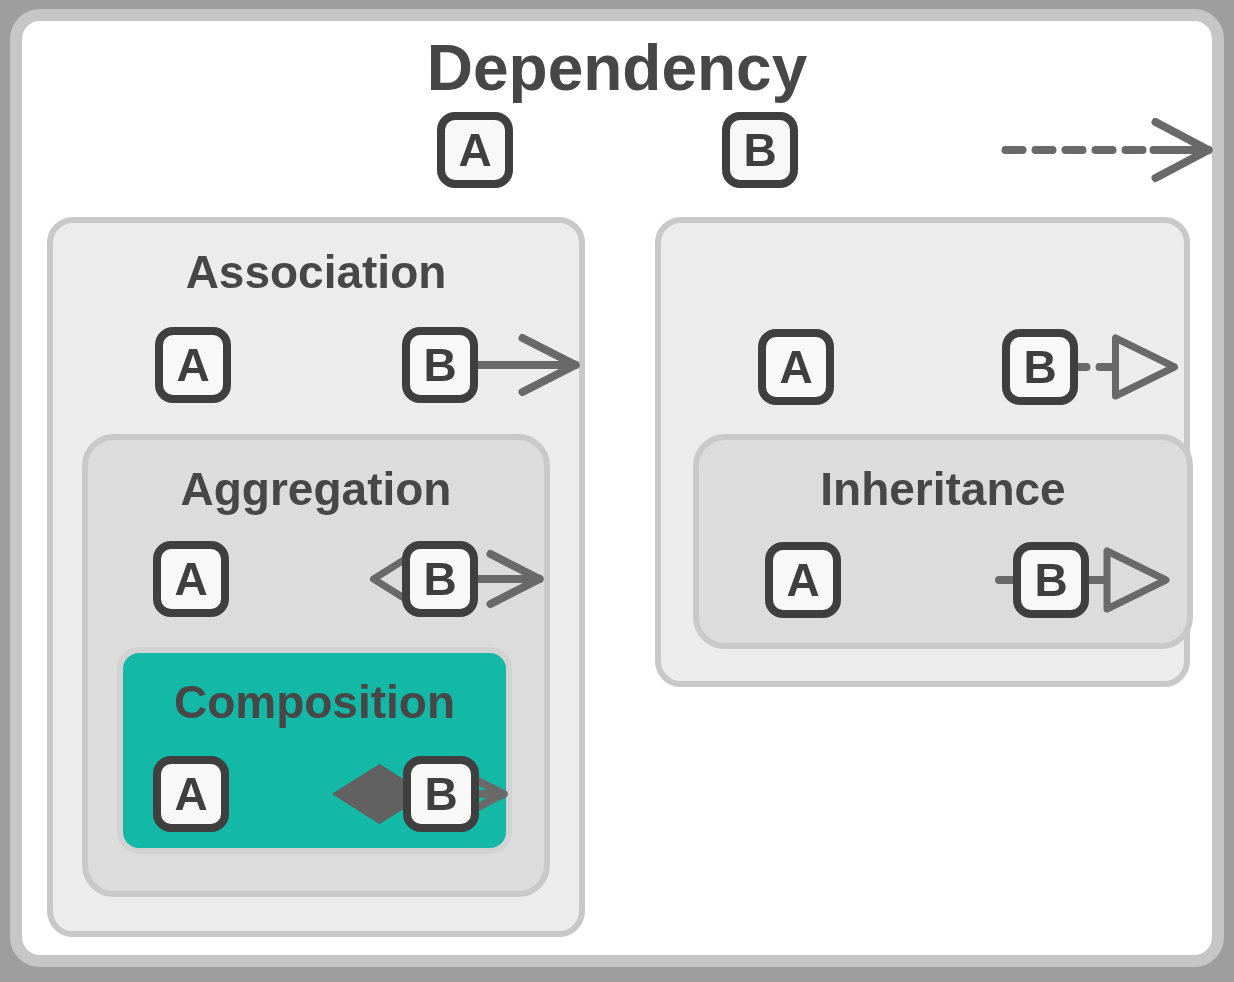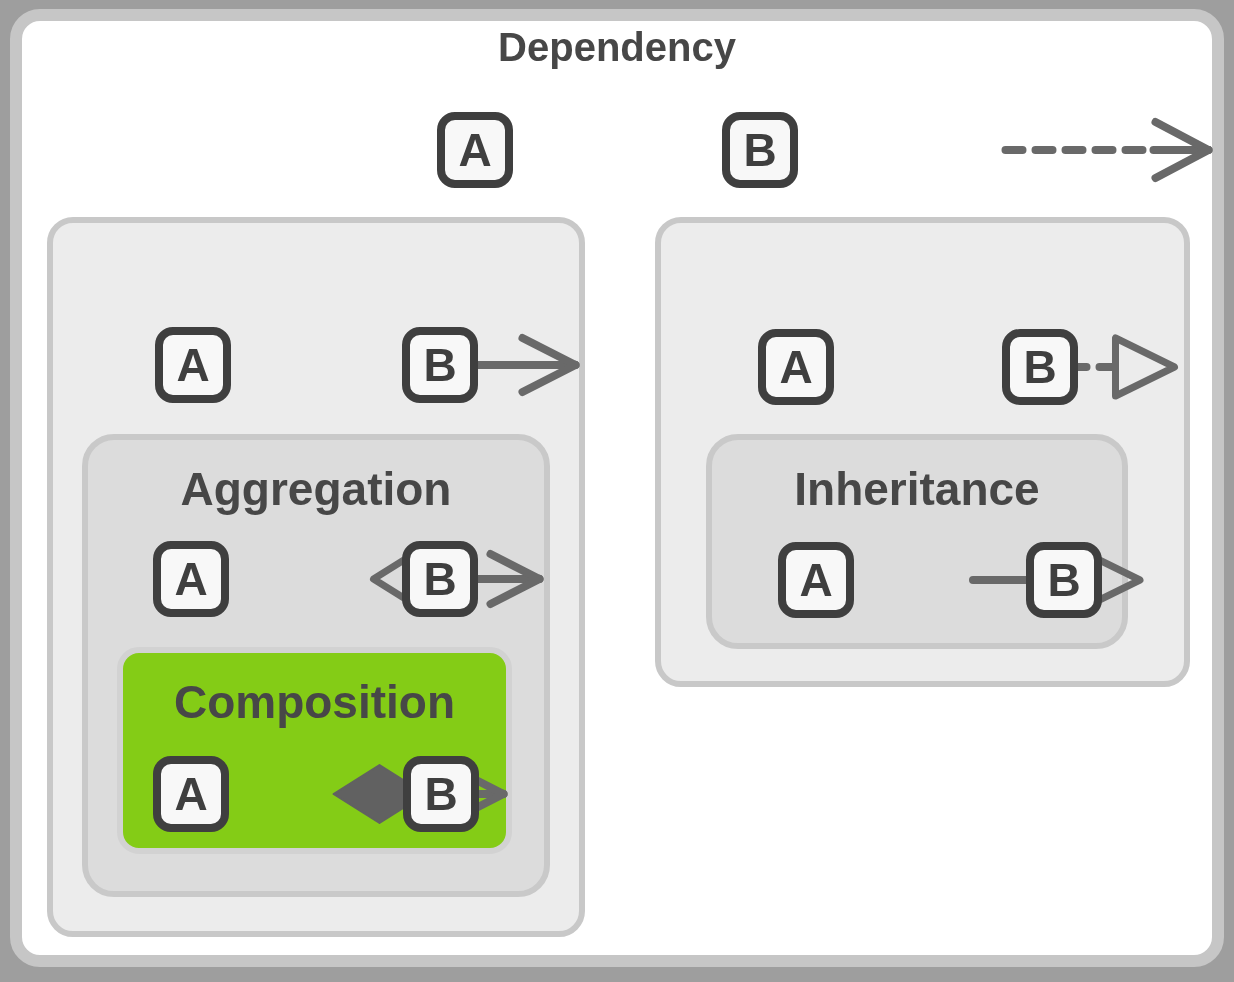--- a/index.html
+++ b/index.html
@@ -13,26 +13,26 @@
   .frame{
     position:absolute;left:10px;top:9px;width:1214px;height:958px;
     box-sizing:border-box;background:#ffffff;
     border:12px solid #c6c6c6;border-radius:30px;
   }
   .panel{
     position:absolute;box-sizing:border-box;border-radius:26px;
   }
   .panel-l1{background:#ececec;border:6px solid #c8c8c8;}
   .panel-l2{background:#dcdcdc;border:6px solid #c9c9c9;border-radius:32px;}
-  .panel-l3{background:#84cc16;border:6px solid #d2d2d2;border-radius:22px;}
+  .panel-l3{background:#14b8a6;border:6px solid #d2d2d2;border-radius:22px;}
   .sec-title{
     position:absolute;left:0;right:0;text-align:center;
     font-weight:bold;color:#474747;letter-spacing:0px;
   }
-  .dep-title{font-size:40px;top:4px;text-align:center;}
+  .dep-title{font-size:64px;top:10px;text-align:center;}
   .p-title{font-size:46px;top:22px;}
   .node{
     position:absolute;width:76px;height:76px;box-sizing:border-box;
     background:#f8f8f8;border:8px solid #3f3f3f;border-radius:18px;
     display:flex;align-items:center;justify-content:center;
     font-weight:bold;font-size:46px;color:#3f3f3f;
   }
   .arrow{position:absolute;width:100%;height:76px;overflow:visible;}
   svg.arrow{position:absolute;}
   .stroke{stroke:#696969;fill:none;stroke-linecap:round;stroke-linejoin:round;}
@@ -50,20 +50,21 @@
     <svg class="arrow" style="left:491px;top:91px;" width="209" height="76" viewBox="0 0 209 76">
       <path class="stroke" stroke-width="8" stroke-dasharray="17 13" d="M2 38 H148"></path>
       <path class="stroke" stroke-width="8" d="M150 38 H205"></path>
       <path class="stroke" stroke-width="8" d="M152 10 L205 38 M152 66 L205 38"></path>
     </svg>
     <div class="node" style="left:700px;top:91px;">
       <span>B</span>
     </div>
 
     <div class="panel panel-l1" style="left:25px;top:196px;width:538px;height:720px;">
+      <div class="sec-title p-title">Association</div>
       <div class="node" style="left:102px;top:104px;">
         <span>A</span>
       </div>
       <svg class="arrow" style="left:178px;top:104px;" width="171" height="76" viewBox="0 0 171 76">
         <path class="stroke" stroke-width="8" d="M0 38 H167"></path>
         <path class="stroke" stroke-width="8" d="M114 11 L167 38 M114 65 L167 38"></path>
       </svg>
       <div class="node" style="left:349px;top:104px;">
         <span>B</span>
       </div>
@@ -104,21 +105,21 @@
         <span>A</span>
       </div>
       <svg class="arrow" style="left:173px;top:106px;" width="168" height="76" viewBox="0 0 168 76">
         <path class="stroke" stroke-width="8" stroke-dasharray="15 13" d="M4 38 H102"></path>
         <polygon class="stroke" stroke-width="7" points="104,9 104,67 163,38"></polygon>
       </svg>
       <div class="node" style="left:341px;top:106px;">
         <span>B</span>
       </div>
 
-      <div class="panel panel-l2" style="left:45px;top:211px;width:422px;height:215px;">
+      <div class="panel panel-l2" style="left:32px;top:211px;width:500px;height:215px;">
         <div class="sec-title p-title">Inheritance</div>
         <div class="node" style="left:66px;top:102px;">
           <span>A</span>
         </div>
         <svg class="arrow" style="left:142px;top:102px;" width="172" height="76" viewBox="0 0 172 76">
           <path class="stroke" stroke-width="8" d="M0 38 H106"></path>
           <polygon class="stroke" stroke-width="7" points="108,9 108,67 167,38"></polygon>
         </svg>
         <div class="node" style="left:314px;top:102px;">
           <span>B</span>

